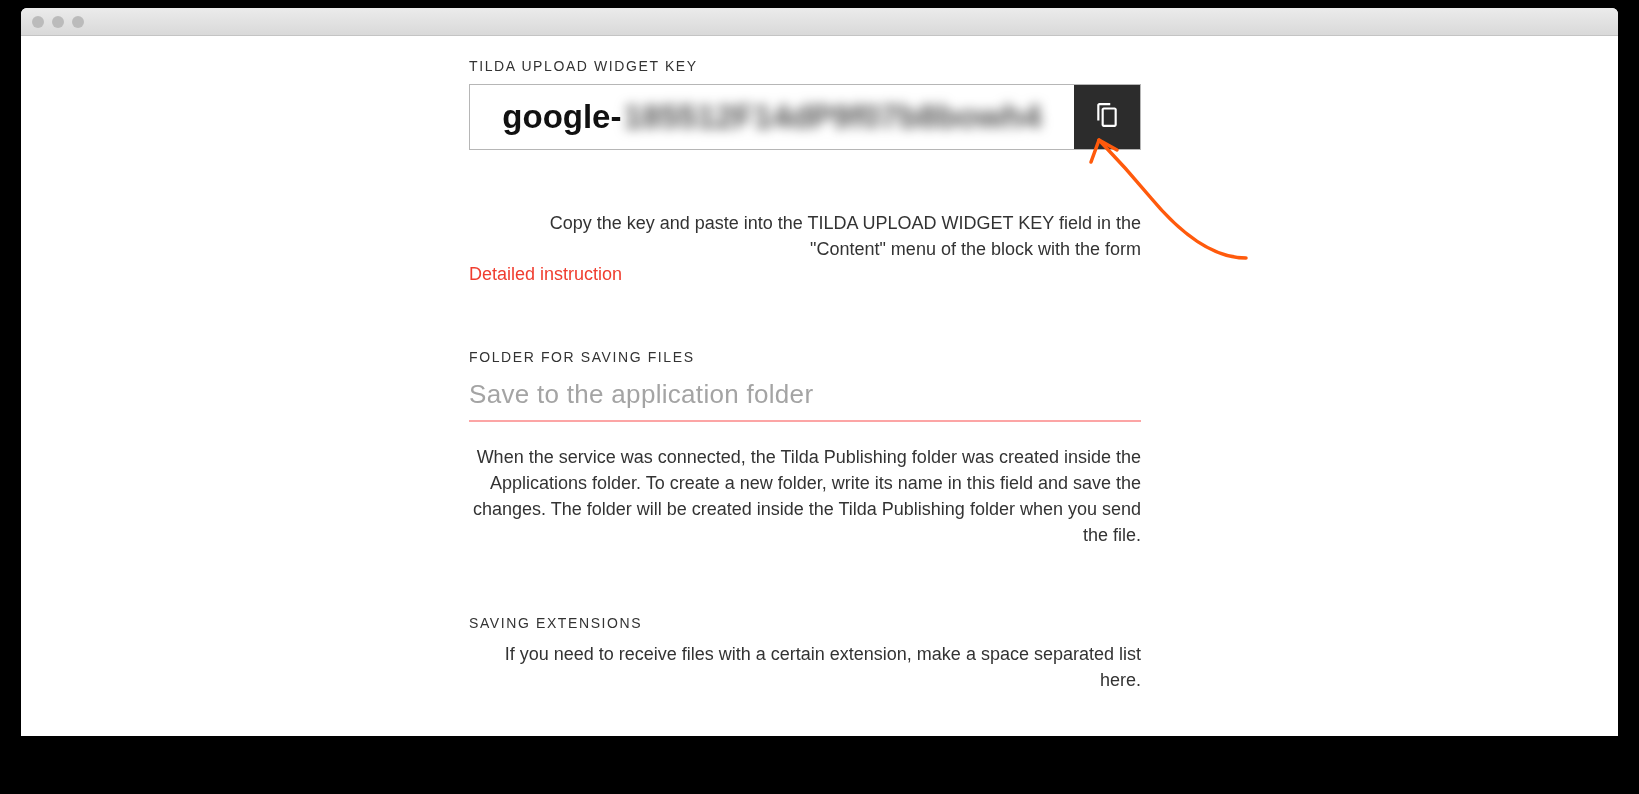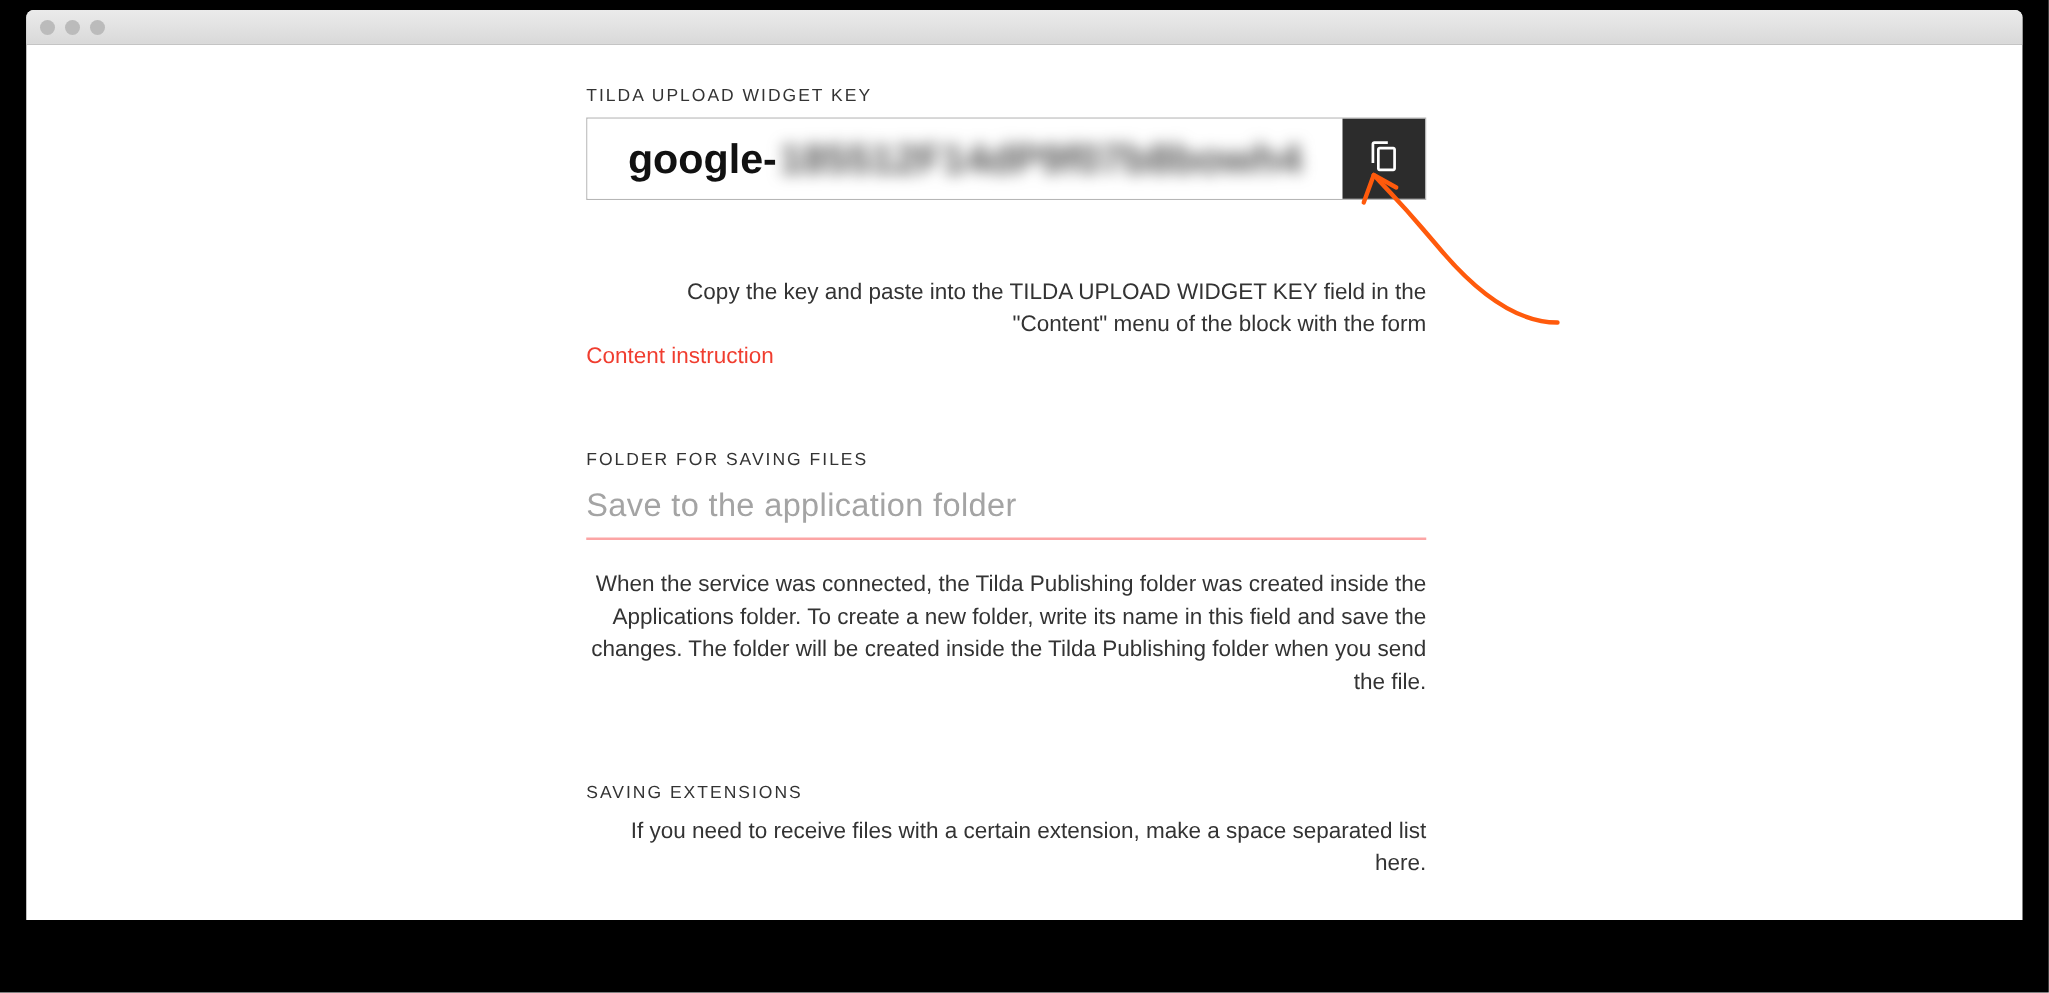--- a/index.html
+++ b/index.html
@@ -1,20 +1,20 @@
 <!DOCTYPE html>
 <html><head>
   <meta charset="utf-8">
   <style>
     * { margin: 0; padding: 0; box-sizing: border-box; }
     body { font-family: -apple-system, BlinkMacSystemFont, "Segoe UI", Arial, sans-serif; background: #000; width: 1639px; height: 794px; overflow: hidden; }
     .window { position: absolute; top: 8px; left: 21px; right: 21px; bottom: 58px; background: #fff; border-radius: 6px 6px 0 0; box-shadow: 0 2px 30px rgba(0,0,0,0.5); overflow: hidden; }
     .titlebar { height: 28px; background: linear-gradient(#ebebeb,#d9d9d9); border-bottom: 1px solid #c4c4c4; display: flex; align-items: center; padding-left: 11px; gap: 8px; }
     .dot { width: 12px; height: 12px; border-radius: 50%; background: #bbb; }
-    .content { padding: 32px 0 0 0; height: calc(100% - 28px); overflow: hidden; }
+    .content { padding: 22px 0 0 0; height: calc(100% - 28px); overflow: hidden; }
     .inner { width: 672px; margin-left: 448px; color: #222; }
     .section-label { font-size: 14px; letter-spacing: 1.6px; color: #333; margin-bottom: 10px; font-weight: 400; }
     .key-row { display: flex; height: 66px; border: 1px solid #b6b6b6; margin-bottom: 60px; }
     .key-box { flex: 1; display: flex; align-items: center; justify-content: center; background: #fff; font-size: 33px; font-weight: 700; color: #111; }
     .key-blur { filter: blur(6px); color: #555; font-weight: 700; margin-left: 2px; }
     .copy-btn { width: 66px; background: #2c2c2c; display: flex; align-items: center; justify-content: center; cursor: pointer; }
     .copy-btn svg { width: 26px; height: 26px; fill: #fff; }
     .desc { font-size: 18px; line-height: 1.45; color: #333; margin-bottom: 2px; text-align: right; }
     .link { color: #f03d2f; font-size: 18px; cursor: pointer; }
     .spacer { height: 64px; }
@@ -43,21 +43,21 @@
         <div class="copy-btn">
           <span>
             <svg viewBox="0 0 24 24">
                 <path d="M15 1H5C3.9 1 3 1.9 3 3v14h2V3h10V1zm4 4H9C7.9 5 7 5.9 7 7v14c0 1.1.9 2 2 2h10c1.1 0 2-.9 2-2V7c0-1.1-.9-2-2-2zm0 16H9V7h10v14z"></path>
               </svg>
           </span>
         </div>
       </div>
 
       <div class="desc">Copy the key and paste into the TILDA UPLOAD WIDGET KEY field in the "Content" menu of the block with the form</div>
-      <div class="link">Content instruction</div>
+      <div class="link">Detailed instruction</div>
 
       <div class="spacer"></div>
 
       <div class="section-label">FOLDER FOR SAVING FILES</div>
       <input class="underline-input" placeholder="Save to the application folder" style="">
       <div class="desc">When the service was connected, the Tilda Publishing folder was created inside the Applications folder. To create a new folder, write its name in this field and save the changes. The folder will be created inside the Tilda Publishing folder when you send the file.</div>
 
       <div class="spacer"></div>
 
       <div class="section-label">SAVING EXTENSIONS</div>

